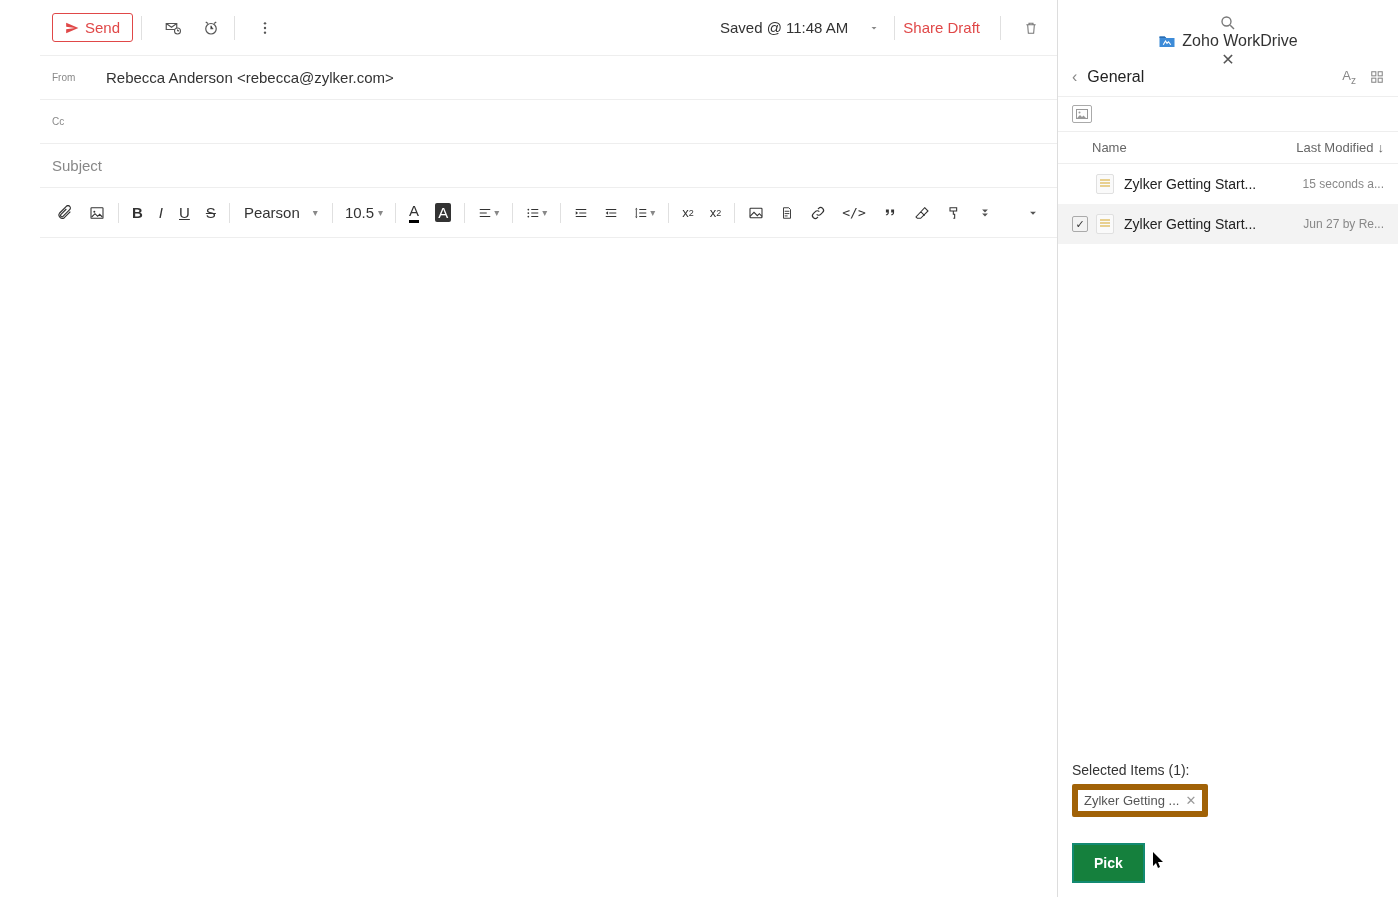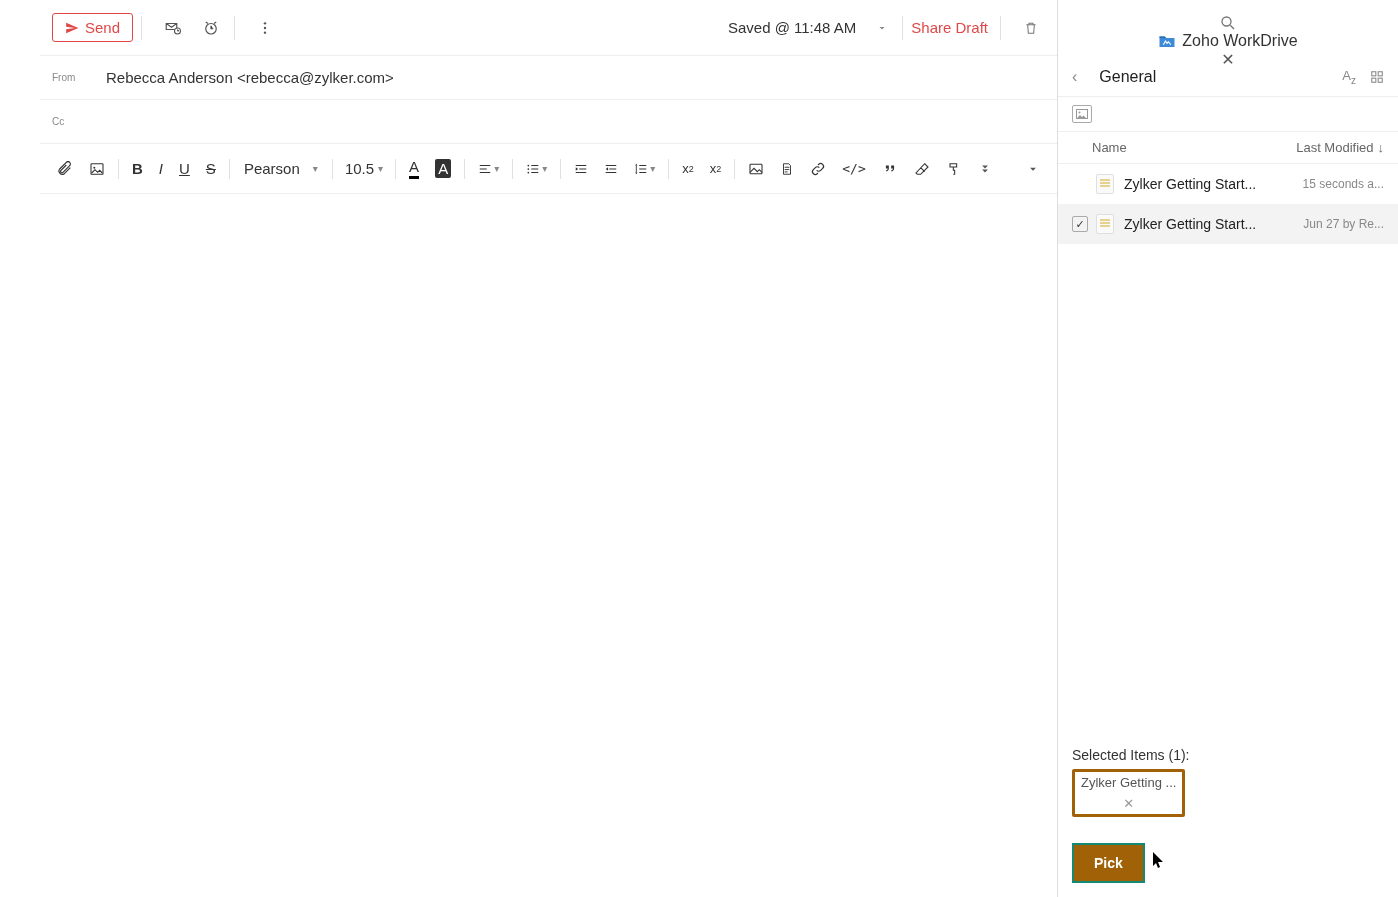--- a/index.html
+++ b/index.html
@@ -8,21 +8,21 @@
 .compose { flex: 1; display: flex; flex-direction: column; border-right: 1px solid #ddd; padding-left: 40px; }
 .sidebar { width: 340px; display: flex; flex-direction: column; }
 
 
 .top-bar { display: flex; align-items: center; padding: 10px 12px; border-bottom: 1px solid #eee; height: 56px; }
 .send-btn { display: flex; align-items: center; gap: 6px; border: 1px solid #e04848; color: #e04848; background: #fff; padding: 5px 12px; border-radius: 3px; font-size: 15px; cursor: pointer; }
 .icon-btn { background: none; border: none; padding: 6px; margin-left: 8px; cursor: pointer; color: #555; display: flex; align-items: center; }
 .sep { width: 1px; height: 24px; background: #e0e0e0; margin: 0 8px; }
 .spacer { flex: 1; }
 .saved-txt { font-size: 15px; color: #333; margin-right: 6px; }
-.share-draft { color: #e04848; font-size: 15px; cursor: pointer; margin-right: 4px; }
+.share-draft { color: #e04848; font-size: 15px; cursor: pointer; margin-right: 12px; }
 
 
 .hdr-row { display: flex; align-items: center; padding: 10px 12px; border-bottom: 1px solid #eee; min-height: 44px; }
 .hdr-label { color: #888; font-size: 10px; width: 54px; }
 .hdr-value { font-size: 15px; color: #333; }
 .chip { display: inline-flex; align-items: center; gap: 6px; border: 1px solid #ddd; border-radius: 2px; padding: 3px 6px; font-size: 14px; }
 .avatar { width: 18px; height: 18px; border-radius: 3px; background: linear-gradient(135deg,#c0705a,#6b3a2e); }
 .bcc { margin-left: auto; color: #888; font-size: 14px; cursor: pointer; }
 .subject-input { border: none; width: 100%; font-size: 15px; outline: none; }
 .subject-input::placeholder { color: #888; }
@@ -45,21 +45,21 @@
 .sb-top { display: flex; align-items: center; padding: 14px 14px; height: 58px; flex-direction: column; }
 .sb-search { color: #777; cursor: pointer; }
 .sb-title-wrap { display: flex; align-items: center; gap: 6px; margin-left: auto; margin-right: auto; }
 .sb-title { font-size: 16px; color: #333; }
 .sb-close { cursor: pointer; color: #555; font-size: 16px; }
 .wd-icon { width: 18px; height: 16px; position: relative; }
 .wd-icon svg { width: 18px; height: 16px; }
 
 .sb-nav { display: flex; align-items: center; padding: 10px 14px; border-bottom: 1px solid #eee; }
 .back-ch { color: #888; cursor: pointer; margin-right: 10px; font-size: 16px; }
-.folder-name { font-size: 16px; color: #222; flex: 1; margin-left: 12px; }
+.folder-name { font-size: 16px; color: #222; flex: 1; }
 .sort-ic, .grid-ic { color: #888; cursor: pointer; margin-left: 14px; }
 
 .sb-filter { padding: 8px 14px; border-bottom: 1px solid #eee; }
 .filter-ic { width: 20px; height: 18px; border: 1px solid #aaa; border-radius: 2px; display: flex; align-items: center; justify-content: center; color: #888; font-size: 11px; cursor: pointer; }
 
 .sb-cols { display: flex; padding: 8px 14px 8px 34px; border-bottom: 1px solid #eee; font-size: 13px; color: #666; }
 .col-name { flex: 1; }
 .col-mod { display: flex; align-items: center; gap: 4px; }
 
 .file-list { flex: 1; overflow: auto; }
@@ -67,23 +67,23 @@
 .file-row.selected { background: #f3f3f3; }
 .chk { width: 16px; height: 16px; border: 1px solid #aaa; border-radius: 2px; margin-right: 8px; display: flex; align-items: center; justify-content: center; font-size: 11px; color: #333; visibility: hidden; }
 .file-row.selected .chk { visibility: visible; }
 .file-ic { width: 18px; height: 20px; background: #fafafa; border: 1px solid #e0e0e0; border-radius: 2px; margin-right: 10px; position: relative; }
 .file-ic::after { content: ''; position: absolute; top: 4px; left: 3px; right: 3px; height: 2px; background: #e8d090; box-shadow: 0 3px 0 #e8d090, 0 6px 0 #e8d090; }
 .file-name { flex: 1; white-space: nowrap; overflow: hidden; text-overflow: ellipsis; color: #222; }
 .file-mod { color: #888; font-size: 12px; white-space: nowrap; overflow: hidden; text-overflow: ellipsis; max-width: 90px; }
 
 .sb-bottom { padding: 14px; }
 .sel-label { font-size: 14px; color: #333; margin-bottom: 6px; }
-.sel-chip { display: inline-flex; align-items: center; gap: 6px; border: 3px solid #a16207; border-radius: 2px; padding: 3px 6px; font-size: 13px; color: #555; flex-direction: column; }
+.sel-chip { display: inline-flex; align-items: center; gap: 6px; border: 6px solid #a16207; border-radius: 2px; padding: 3px 6px; font-size: 13px; color: #555; }
 .sel-chip .x { cursor: pointer; color: #999; }
-.pick-btn { margin-top: 26px; background: #a16207; color: #fff; border: 2px solid #138a71; padding: 10px 20px; font-size: 14px; font-weight: 600; cursor: pointer; }
+.pick-btn { margin-top: 26px; background: #15803d; color: #fff; border: 2px solid #138a71; padding: 10px 20px; font-size: 14px; font-weight: 600; cursor: pointer; }
 
 .cursor { position: absolute; left: 1152px; top: 852px; pointer-events: none; }
 .cursor svg { width: 14px; height: 18px; }
 
 svg { display: block; }
 </style>
 </head>
 <body>
 
 <div class="app">
@@ -138,20 +138,23 @@
     <div class="hdr-row">
       <span class="hdr-label">From</span>
       <span class="hdr-value">Rebecca Anderson &lt;rebecca@zylker.com&gt;</span>
     </div>
 
 
     <div class="hdr-row">
       <span class="hdr-label">Cc</span>
     </div>
 
+    <div class="hdr-row">
+      <input class="subject-input" placeholder="Subject" style="">
+    </div>
 
     <div class="toolbar">
       <button class="tb-btn">
           <svg width="16" height="16" viewBox="0 0 24 24">
             <path fill="none" stroke="#333" stroke-width="1.8" d="M20 10l-9 9a5 5 0 01-7-7l10-10a3.5 3.5 0 015 5l-10 10a2 2 0 01-3-3l8-8"></path>
           </svg>
         </button>
       <button class="tb-btn">
           <svg width="16" height="16" viewBox="0 0 24 24">
             <rect x="3" y="4" width="18" height="16" rx="1" fill="none" stroke="#333" stroke-width="1.6"></rect>

